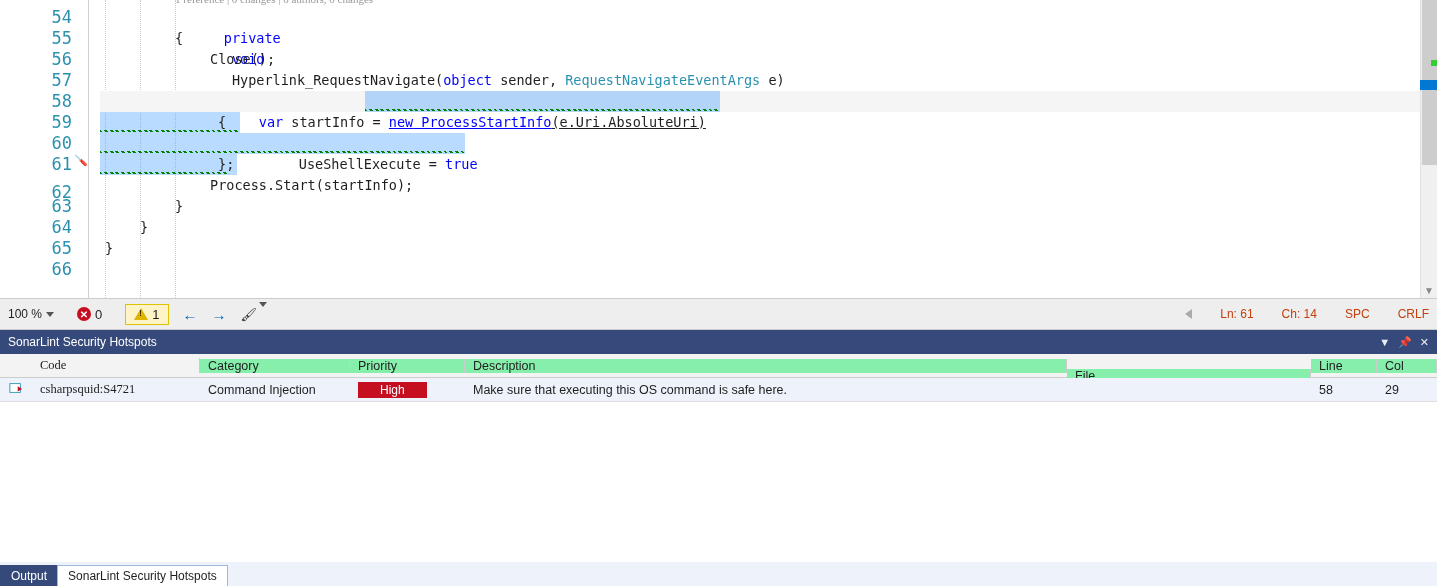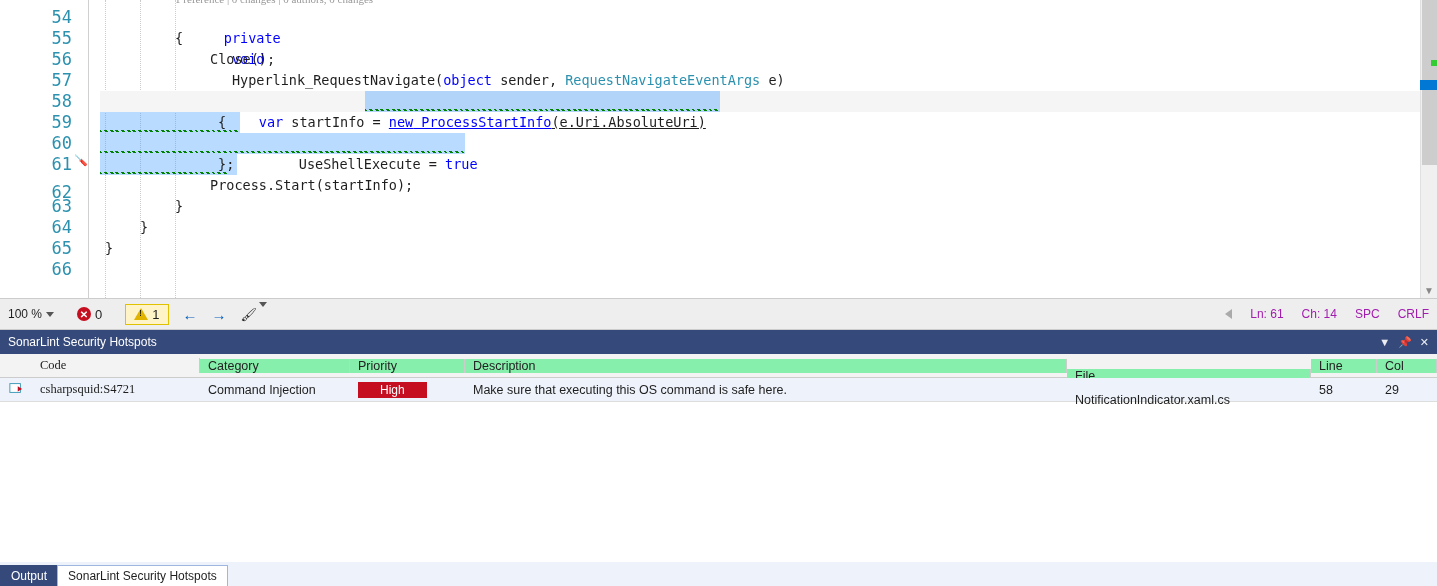--- a/index.html
+++ b/index.html
@@ -42,21 +42,21 @@
 .sb-combo { display:flex; align-items:center; gap:2px; }
 .sb-zoom { font-size:12px; }
 .drop { width:0;height:0;border-left:4px solid transparent;border-right:4px solid transparent;border-top:5px solid #555; margin-left:2px;}
 .pill { display:flex; align-items:center; gap:4px; padding:2px 8px; border:1px solid transparent; }
 .pill.warn{ background:#fff3c8; border:1px solid #e0c200; }
 .err-icon{width:14px;height:14px;border-radius:50%;background:#c50e1f;color:#fff;display:flex;align-items:center;justify-content:center;font-size:10px;font-weight:bold;}
 .warn-icon{width:0;height:0;border-left:7px solid transparent;border-right:7px solid transparent;border-bottom:12px solid #e0b400;position:relative;}
 .warn-icon::after{content:"!";position:absolute;left:-2px;top:0;font-size:9px;color:#000;}
 .nav-arrow{font-size:15px;color:#005dba;font-weight:bold;cursor:pointer;}
 .lint-icon{font-size:13px;}
-.sb-right{margin-left:auto;display:flex;gap:18px;font-size:12px;color:#a21caf;align-items:center;}
+.sb-right{margin-left:auto;display:flex;gap:28px;font-size:12px;color:#c2410c;align-items:center;}
 .tri-left{width:0;height:0;border-top:5px solid transparent;border-bottom:5px solid transparent;border-right:7px solid #aaa;}
 
 
 .panel { height:232px; display:flex; flex-direction:column; }
 .panel-title {
   height:24px; background:#35497a; color:#fff; display:flex; align-items:center;
   padding:0 8px; font-size:12px;
 }
 .panel-title .tools{margin-left:auto;display:flex;gap:8px;font-size:11px;}
 .panel-title .tools span{cursor:pointer;opacity:.9;}
@@ -215,21 +215,20 @@
       <div class="col glyph">
         <svg class="row-icon" viewBox="0 0 16 16">
           <rect x="1" y="3" width="12" height="10" fill="#fff" stroke="#2b91af"></rect>
           <path d="M10 6 L15 9 L10 12" fill="#c50e1f"></path>
         </svg>
       </div>
       <div class="col code">csharpsquid:S4721</div>
       <div class="col cat">Command Injection</div>
       <div class="col pri"><span class="pri-badge">High</span></div>
       <div class="col desc">Make sure that executing this OS command is safe here.</div>
-      <div class="col file">NotificationIndicator.xaml.cs</div>
       <div class="col line">58</div>
       <div class="col colno">29</div>
     </div>
   </div>
 </div>
 
 <div class="bottom-tabs">
   <div class="btab active">Output</div>
   <div class="btab">SonarLint Security Hotspots</div>
 </div>

